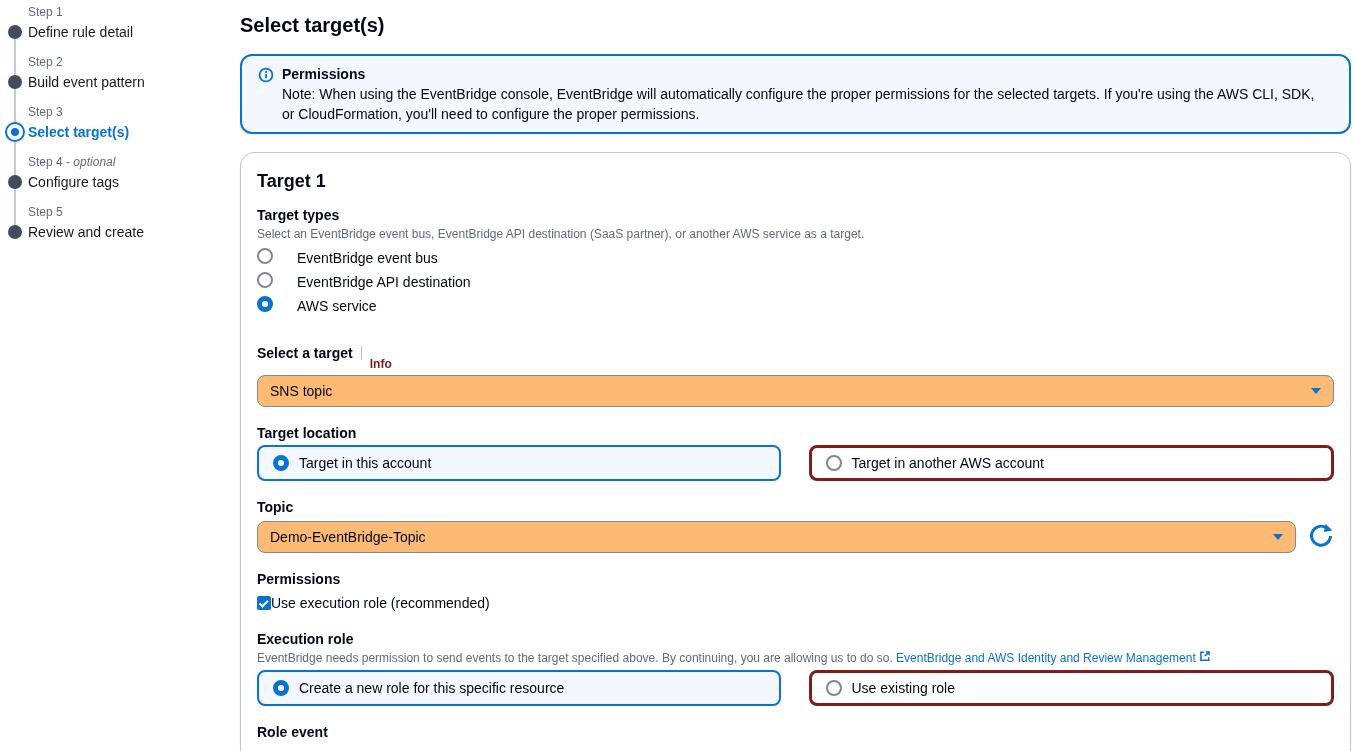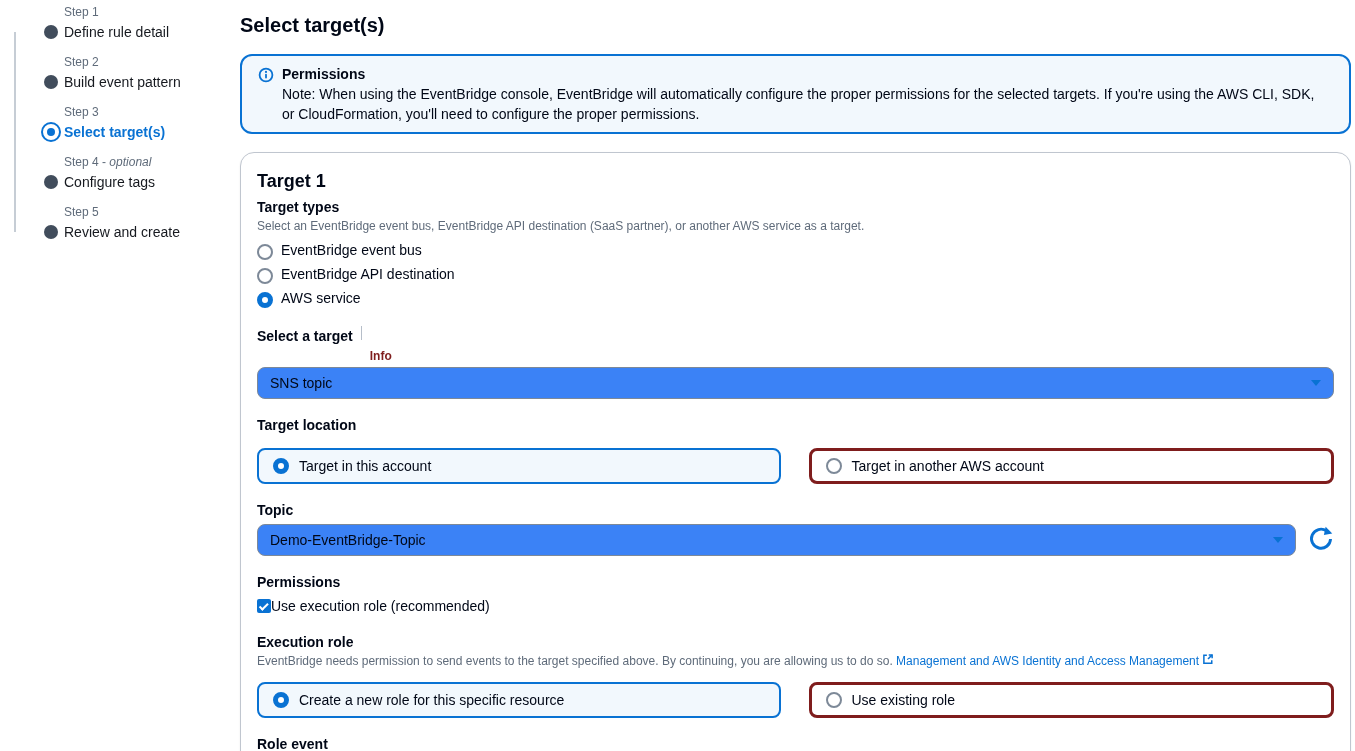--- a/index.html
+++ b/index.html
@@ -8,21 +8,21 @@
     font-family: "Liberation Sans", "DejaVu Sans", sans-serif;
     background: #ffffff;
     color: #000716;
     font-size: 14px;
   }
   .layout { display: flex; width: 1355px; height: 751px; }
 
   
   .steps-nav { width: 240px; flex: 0 0 240px; padding: 4px 0 0 0; position: relative; }
   .steps-line { position: absolute; left: 14px; top: 32px; width: 2px; height: 200px; background: #c6cdd5; }
-  .step { position: relative; padding-left: 28px; margin-bottom: 12px; margin-left: 36px; }
+  .step { position: relative; padding-left: 28px; margin-bottom: 12px; }
   .step-meta { font-size: 12px; line-height: 16px; color: #5f6b7a; margin-bottom: 2px; }
   .step-meta .optional { font-style: italic; }
   .step-label { font-size: 14px; line-height: 20px; color: #16191f; }
   .step.active .step-label { color: #0972d3; font-weight: 700; }
   .step-dot { position: absolute; left: 8px; top: 21px; width: 14px; height: 14px; border-radius: 50%; background: #414d5c; }
   .step.active .step-dot {
     left: 5px; top: 18px; width: 20px; height: 20px;
     background: #ffffff; border: 2px solid #0972d3;
     display: flex; align-items: center; justify-content: center;
   }
@@ -40,44 +40,44 @@
   .flash-icon { flex: 0 0 16px; padding-top: 3px; }
   .flash-title { font-weight: 700; line-height: 20px; }
   .flash-body { line-height: 20px; max-width: 1040px; }
 
   
   .card {
     border: 1px solid #c0c6cf; border-radius: 14px; background: #fff;
     box-shadow: 0 1px 2px rgba(0,28,36,.08);
   }
   .card-body { padding: 16px 16px 20px 16px; }
-  .card-title { font-size: 18px; font-weight: 700; line-height: 24px; margin-bottom: 4px; }
+  .card-title { font-size: 18px; font-weight: 700; line-height: 24px; margin-bottom: 12px; }
   .field { margin-bottom: 16px; }
   .field:last-child { margin-bottom: 0; }
   .field-label { font-weight: 700; line-height: 20px; color: #000716; }
   .field-desc { font-size: 12px; line-height: 16px; color: #5f6b7a; margin: 1px 0 4px 0; }
-  .label-row { display: flex; align-items: flex-start; gap: 8px; }
+  .label-row { display: flex; align-items: center; gap: 8px; }
   .label-sep { width: 1px; height: 14px; background: #b6bec9; }
   .info-link { color: #7f1d1d; font-weight: 700; font-size: 12px; text-decoration: none; margin-top: 23px; }
 
   
-  .radio-row { display: flex; align-items: flex-end; gap: 8px; padding: 2px 0; line-height: 20px; min-height: 24px; cursor: default; }
+  .radio-row { display: flex; align-items: flex-start; gap: 24px; padding: 2px 0; line-height: 20px; min-height: 24px; cursor: default; }
   .radio { width: 16px; height: 16px; border-radius: 50%; border: 2px solid #7d8998; background: #fff; flex: 0 0 16px; }
   .radio.selected { border: 5px solid #0972d3; }
 
   
   .select {
     display: flex; align-items: center; justify-content: space-between;
     height: 32px; border: 1px solid #7d8998; border-radius: 8px;
-    background: #3b82f6; padding: 0 12px; margin-top: 4px;
+    background: #fdba74; padding: 0 12px; margin-top: 4px;
   }
   .select-caret { width: 0; height: 0; border-left: 5px solid transparent; border-right: 5px solid transparent; border-top: 6px solid #0972d3; }
 
   
-  .tiles { display: flex; gap: 28px; margin-top: 13px; }
+  .tiles { display: flex; gap: 28px; margin-top: 2px; }
   .tile {
     flex: 1; height: 36px; border: 3px solid #7f1d1d; border-radius: 8px;
     display: flex; align-items: center; gap: 10px; padding: 0 14px; background: #fff;
   }
   .tile.selected { border: 2px solid #0972d3; background: #f2f8fd; }
 
   
   .checkbox-row { display: flex; align-items: center; gap: 0; line-height: 20px; margin-top: 4px; }
   .checkbox { width: 14px; height: 14px; border-radius: 2px; background: #0972d3; flex: 0 0 14px; display: flex; align-items: center; justify-content: center; }
   .checkbox::after { content: ""; width: 7px; height: 3px; border-left: 2px solid #fff; border-bottom: 2px solid #fff; transform: rotate(-45deg) translate(0px, -1px); }
@@ -218,21 +218,21 @@
           <div class="checkbox-row">
             <span class="checkbox"></span>
             <span>Use execution role (recommended)</span>
           </div>
         </div>
 
         <div class="field">
           <div class="field-label">Execution role</div>
           <div class="field-desc">
             <span>EventBridge needs permission to send events to the target specified above. By continuing, you are allowing us to do so.</span>
-            <a class="ext-link" href="#"><span>Management and AWS Identity and Access Management</span>
+            <a class="ext-link" href="#"><span>EventBridge and AWS Identity and Review Management</span>
               <span><svg width="12" height="12" viewBox="0 0 16 16">
                     <path d="M13 9.5V13.5H2.5V3H6.5" fill="none" stroke="#0972d3" stroke-width="2"></path>
                     <path d="M9 2.5H13.5V7" fill="none" stroke="#0972d3" stroke-width="2"></path>
                     <path d="M13.2 2.8L8 8" fill="none" stroke="#0972d3" stroke-width="2"></path>
                   </svg></span>
             </a>
           </div>
           <div class="tiles">
             <div class="tile selected">
               <span class="radio selected"></span>

